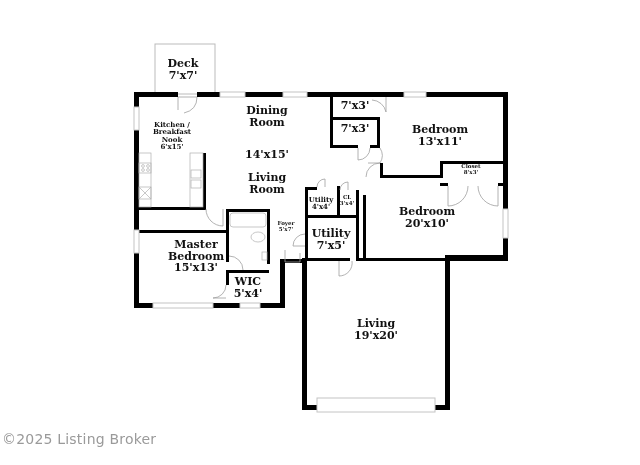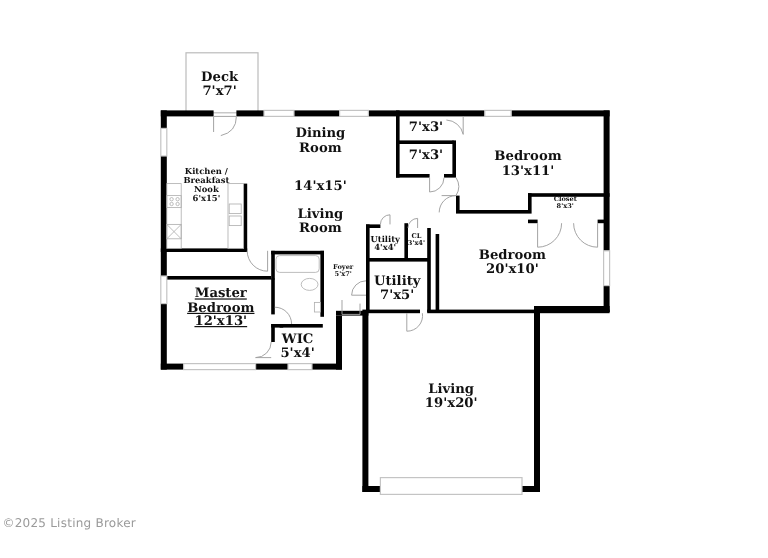--- a/index.html
+++ b/index.html
@@ -3,21 +3,21 @@
 <meta charset="utf-8">
 <style>
   html, body { margin:0; padding:0; background:#ffffff; }
   body { width:640px; height:465px; position:relative; overflow:hidden; font-family:"DejaVu Serif", serif; }
   #plan { position:absolute; left:0; top:0; width:640px; height:465px; }
   .lbl { position:absolute; text-align:center; color:#111; font-family:"DejaVu Serif", serif; font-weight:bold; line-height:1.05; white-space:nowrap; transform:translate(-50%,-50%); }
   .lbl span { display:block; }
   .big { font-size:11px; }
   .sm  { font-size:7px; }
   .xs  { font-size:5.5px; }
-  .copy { position:absolute; left:2px; top:431px; font-family:"DejaVu Sans", sans-serif; font-size:10px; color:#9a9a9a; letter-spacing:0.2px; }
+  .copy { position:absolute; left:2px; top:431px; font-family:"DejaVu Sans", sans-serif; font-size:14px; color:#9a9a9a; letter-spacing:0.2px; }
 </style>
 </head>
 <body>
 
 <svg id="plan" viewBox="0 0 640 465" xmlns="http://www.w3.org/2000/svg">
   <g fill="none" stroke="#bbbbbb" stroke-width="1">
     <rect x="155" y="44" width="60" height="50"></rect>
   </g>
 
   <g fill="#000">
@@ -141,21 +141,21 @@
 </svg>
 
 <div class="lbl big" style="left:183px;top:70px;">
   <span>Deck</span>
   <span>7'x7'</span>
 </div>
 <div class="lbl big" style="left:267px;top:117px;">
   <span>Dining</span>
   <span>Room</span>
 </div>
-<div class="lbl sm" style="left:172px;top:154px;">
+<div class="lbl sm" style="left:172px;top:136px;">
   <span>Kitchen /</span>
   <span>Breakfast</span>
   <span>Nook</span>
   <span>6'x15'</span>
 </div>
 <div class="lbl big" style="left:267px;top:155px;text-align:right;">
   <span>14'x15'</span>
 </div>
 <div class="lbl big" style="left:267px;top:184px;">
   <span>Living</span>
@@ -188,24 +188,24 @@
   <span>20'x10'</span>
 </div>
 <div class="lbl xs" style="left:286px;top:227px;">
   <span>Foyer</span>
   <span>5'x7'</span>
 </div>
 <div class="lbl big" style="left:331px;top:240px;">
   <span>Utility</span>
   <span>7'x5'</span>
 </div>
-<div class="lbl big" style="left:184px;top:256px;text-decoration:underline;">
+<div class="lbl big" style="left:196px;top:256px;">
   <span>Master</span>
   <span>Bedroom</span>
-  <span>12'x13'</span>
+  <span>15'x13'</span>
 </div>
 <div class="lbl big" style="left:248px;top:288px;">
   <span>WIC</span>
   <span>5'x4'</span>
 </div>
 <div class="lbl big" style="left:376px;top:330px;">
   <span>Living</span>
   <span>19'x20'</span>
 </div>
 

